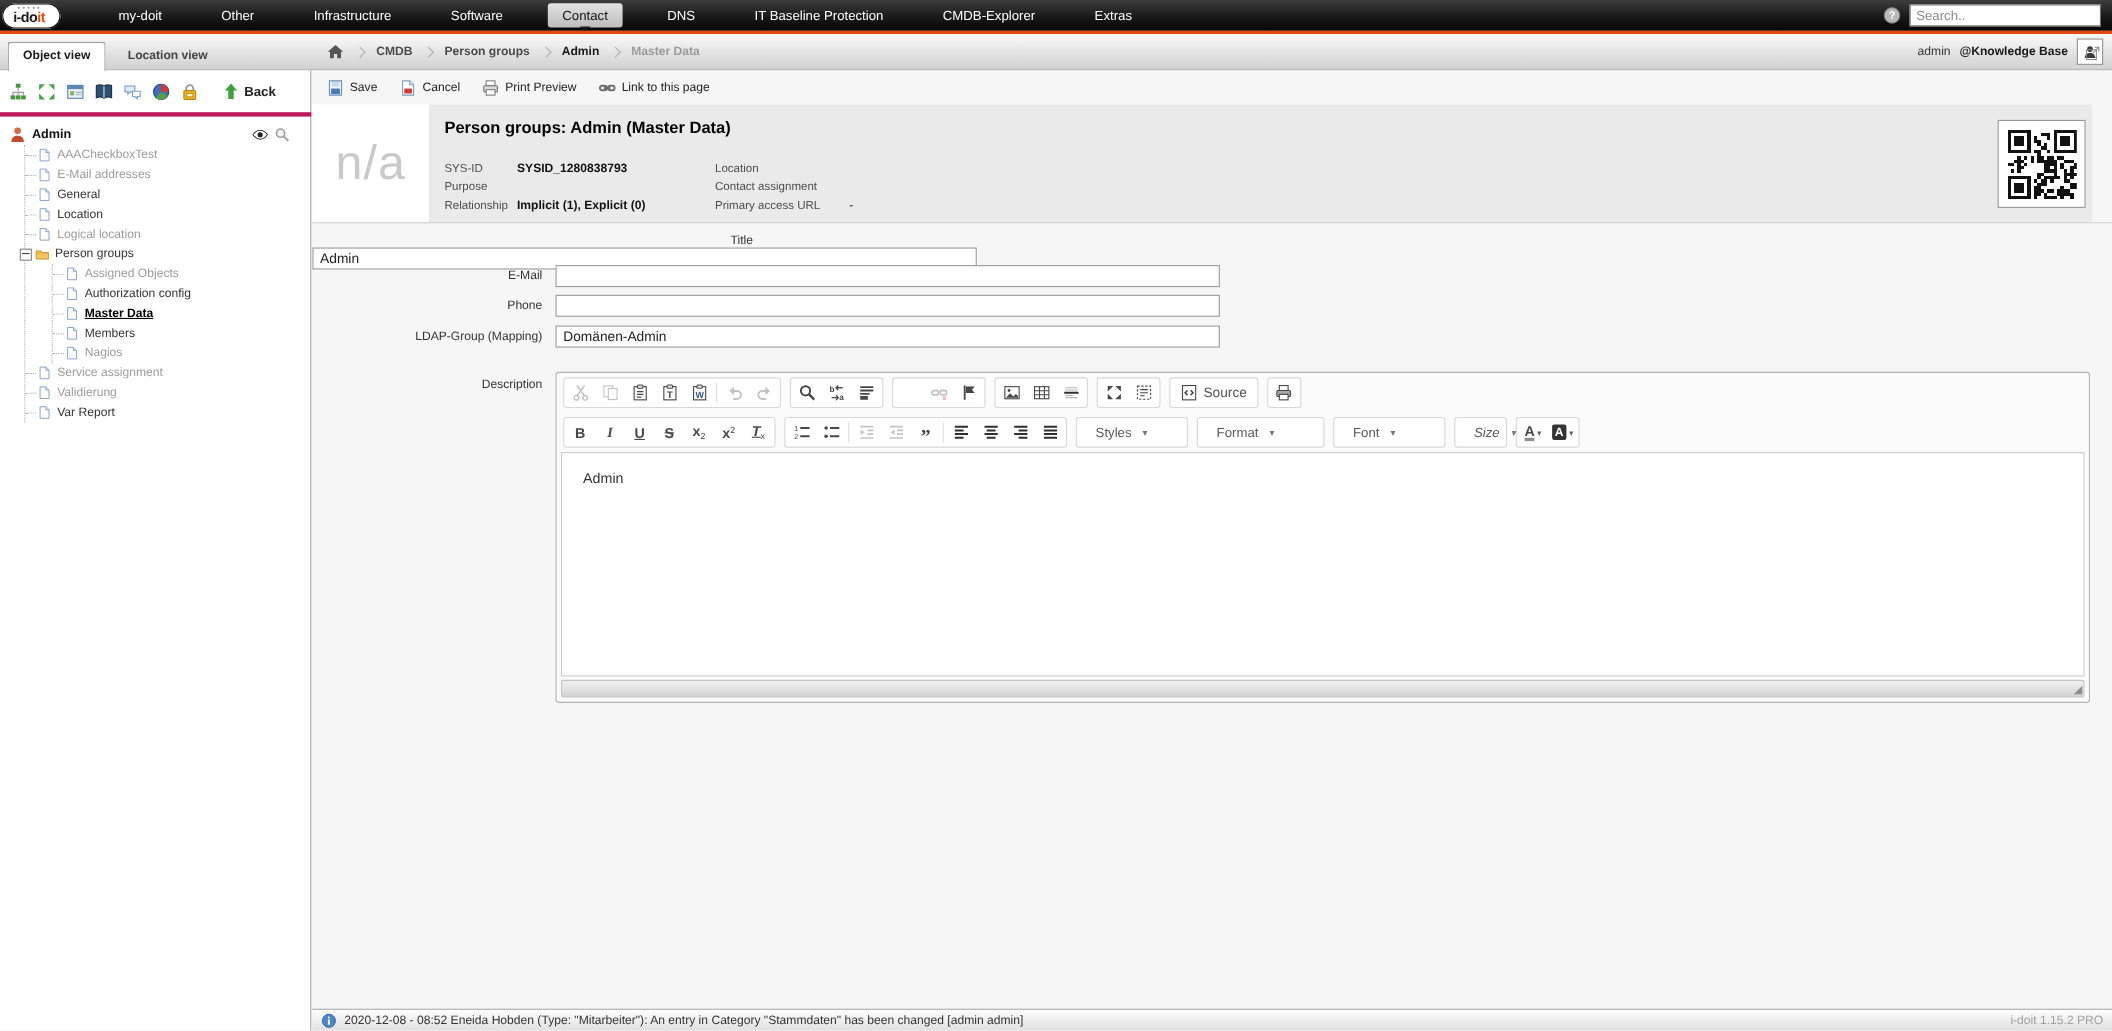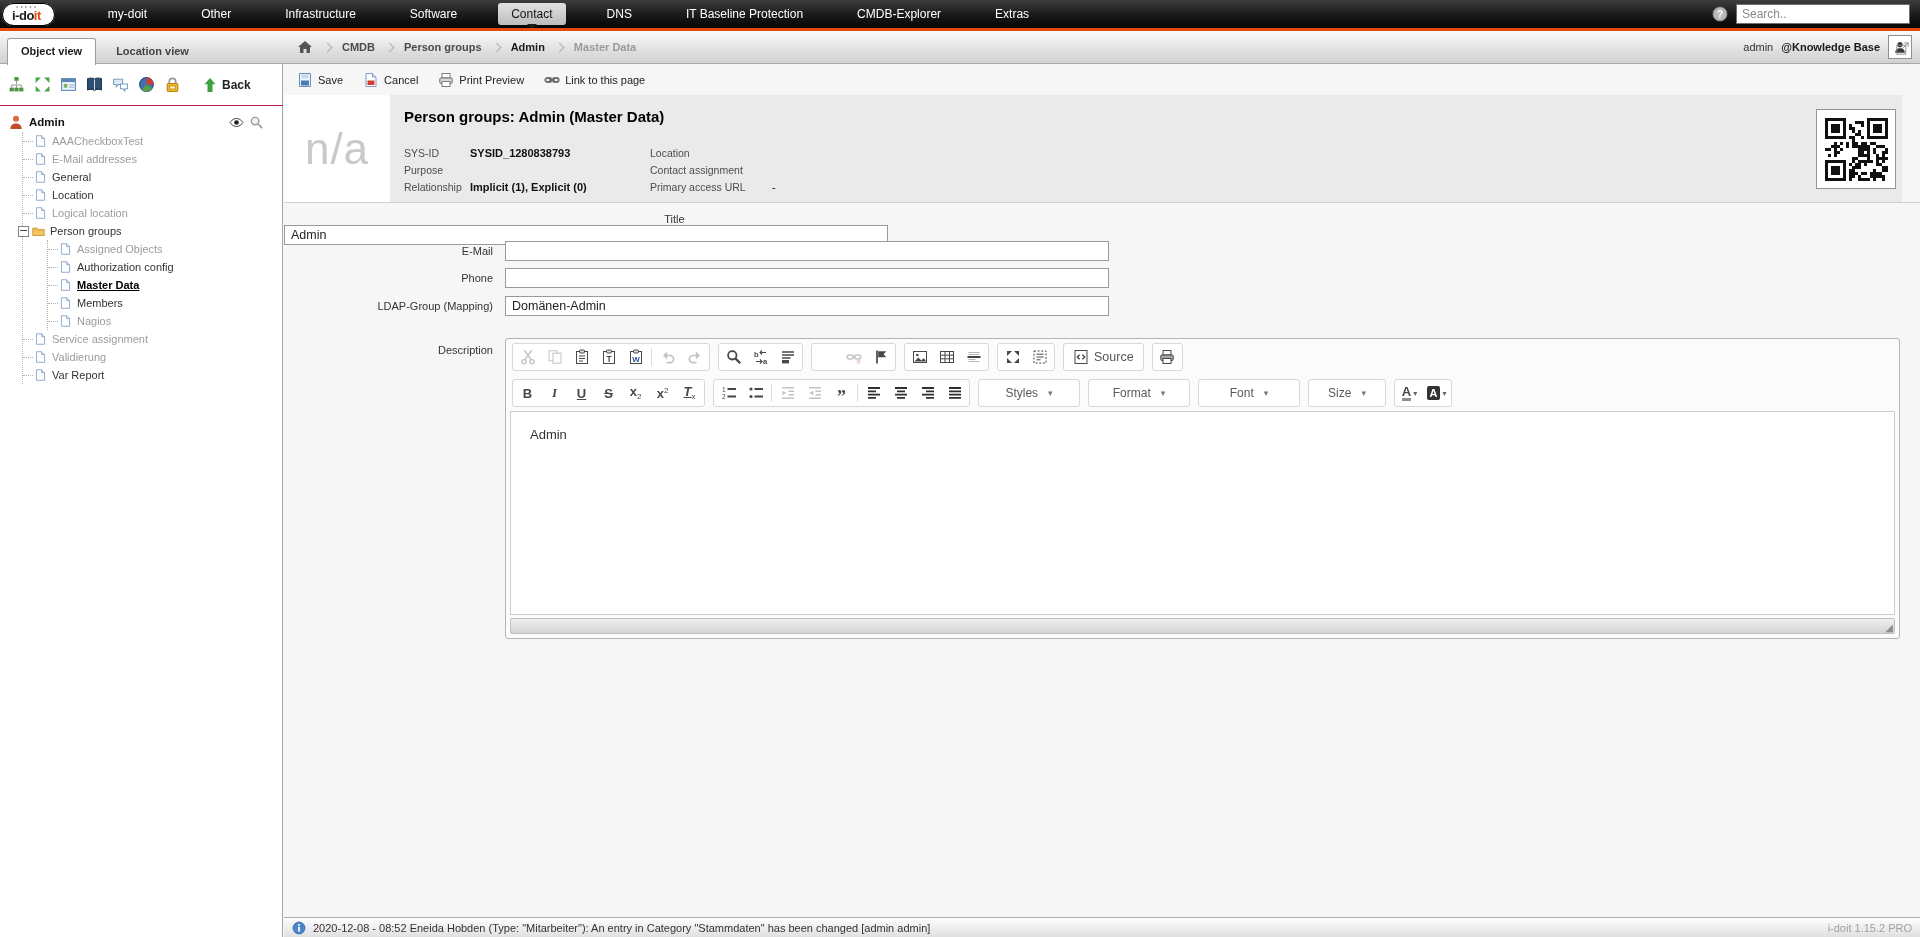--- a/index.html
+++ b/index.html
@@ -35,21 +35,21 @@
   #band-user{color:#333}
   #band-ws{font-weight:bold;color:#1a1a1a}
   #user-box{width:22px;height:22px;background:#fff;border:1px solid #8f8f8f;display:flex;align-items:center;justify-content:center;cursor:pointer}
 
   
   #sidebar{position:absolute;left:0;top:64px;width:283px;height:873px;background:#fff;border-right:1px solid #a8a8a8;box-sizing:border-box}
   #side-tabs{position:absolute;left:0;top:36px;width:283px;height:28px;display:flex;align-items:flex-end;z-index:5}
   .side-tab{padding:6px 13px 7px;font-weight:bold;color:#444;cursor:pointer;border-radius:3px 3px 0 0;margin-left:7px}
   .side-tab.active{background:#fff;border:1px solid #9d9d9d;border-bottom:none;color:#1a1a1a;margin-bottom:-1px;padding-bottom:8px}
   #side-external{position:absolute;right:10px;top:41px;width:15px;height:15px;cursor:pointer;z-index:6}
-  #side-toolbar{position:absolute;left:0;top:0;width:283px;height:42px;display:flex;align-items:center;gap:9px;padding-left:8px;box-sizing:border-box;border-bottom:1px solid #be185d}
+  #side-toolbar{position:absolute;left:0;top:0;width:283px;height:42px;display:flex;align-items:center;gap:9px;padding-left:8px;box-sizing:border-box;border-bottom:4px solid #be185d}
   .side-tool{width:17px;height:17px;cursor:pointer}
   #back-btn{display:flex;align-items:center;gap:4px;margin-left:12px;cursor:pointer}
   #back-btn span{font-weight:bold;font-size:12px;color:#222}
   #tree{position:absolute;left:8px;top:48px;right:4px}
   .trow{height:18px;display:flex;align-items:center;cursor:pointer;white-space:nowrap}
   .trow .lbl{margin-left:5px;color:#333}
   .trow .lbl.muted{color:#9c9c9c}
   .trow .lbl.selected{font-weight:bold;text-decoration:underline;color:#000}
   #tree-root .lbl{font-weight:bold;color:#111;font-size:11.5px}
   #tree-root{height:20px;display:flex;align-items:center}
@@ -88,21 +88,21 @@
   
   #editor{position:absolute;left:221px;top:274px;width:1393px;border:1px solid #b4b4b4;background:#fbfbfb;border-radius:3px}
   .ck-row{display:flex;align-items:center;gap:8px;padding:4px 6px;flex-wrap:nowrap}
   .ck-group{display:inline-flex;align-items:center;background:#fff;border:1px solid #d8d8d8;border-radius:3px;padding:1px;height:28px;box-sizing:border-box}
   .ck-btn{width:27px;height:24px;display:flex;align-items:center;justify-content:center;border-radius:2px;cursor:pointer;color:#474747;font-size:12.5px}
   .ck-btn.disabled{opacity:.32;cursor:default}
   .ck-btn.wide{width:auto;padding:0 8px;gap:5px}
   .ck-btn b{font-size:13px}
   .ck-btn .dd{font-size:8px;color:#666;margin-left:2px}
   .ck-sep{width:1px;height:18px;background:#ddd;margin:0 2px}
-  .ck-select{display:inline-flex;align-items:center;justify-content:center;background:#fff;border:1px solid #d8d8d8;border-radius:3px;height:28px;box-sizing:border-box;padding:0 7px;color:#595959;font-size:12px;cursor:pointer}
+  .ck-select{display:inline-flex;align-items:center;justify-content:flex-start;background:#fff;border:1px solid #d8d8d8;border-radius:3px;height:28px;box-sizing:border-box;padding:0 17px;color:#595959;font-size:12px;cursor:pointer}
   .ck-select .dd{font-size:9px;color:#777;margin-left:10px}
   .colA{font-weight:bold;font-size:13px;border-bottom:3px solid #948b8b;line-height:13px}
   .colB{font-weight:bold;font-size:11px;background:#333;color:#fff;border-radius:2px;padding:1px 3px}
   #ck-content{background:#fff;border:1px solid #ccc;margin:0 4px;height:202px;overflow:hidden;cursor:text}
   #ck-content p{margin:15px 0 0 19px;font-size:13px;color:#333}
   #ck-bottom{height:14px;margin:4px;margin-top:3px;background:linear-gradient(180deg,#f0f0f0,#d3d3d3);border:1px solid #c2c2c2;border-radius:2px;position:relative}
   #ck-grip{position:absolute;right:1px;bottom:0;font-size:10px;color:#8d8d8d;cursor:nwse-resize;line-height:10px}
 
   
   #statusbar{position:absolute;left:0;right:0;bottom:0;height:20px;border-top:1px solid #ababab;background:linear-gradient(180deg,#fdfdfd,#e0e0e0);display:flex;align-items:center;padding:0 8px;box-sizing:border-box}
@@ -915,29 +915,29 @@
               <svg viewBox="0 0 16 16">
                 <path d="M2 3h12M2 6.3h12M2 9.6h12M2 12.9h12" stroke="#2f2f2f" stroke-width="1.8"></path>
               </svg>
             </span>
           </a>
         </div>
         <div class="ck-select" style="width: 102px;">
           <span>Styles</span>
           <span class="dd">▾</span>
         </div>
-        <div class="ck-select" style="width: 102px;">
+        <div class="ck-select" style="width: 116px;">
           <span>Format</span>
           <span class="dd">▾</span>
         </div>
         <div class="ck-select" style="width: 102px;">
           <span>Font</span>
           <span class="dd">▾</span>
         </div>
-        <div class="ck-select" style="width: 78px;">
+        <div class="ck-select" style="width: 48px; font-style: italic;">
           <span>Size</span>
           <span class="dd">▾</span>
         </div>
         <div class="ck-group">
           <a class="ck-btn">
             <span class="colA">A</span>
             <span class="dd">▾</span>
           </a>
           <a class="ck-btn">
             <span class="colB">A</span>

